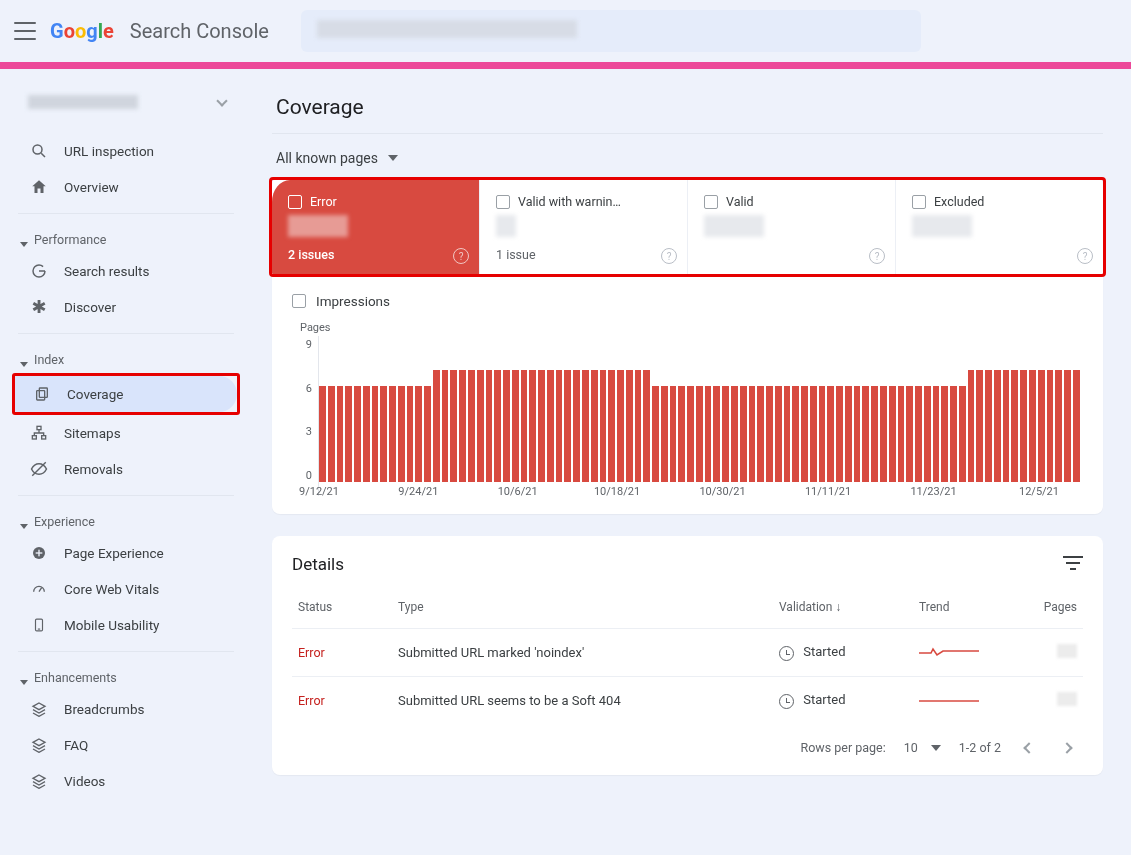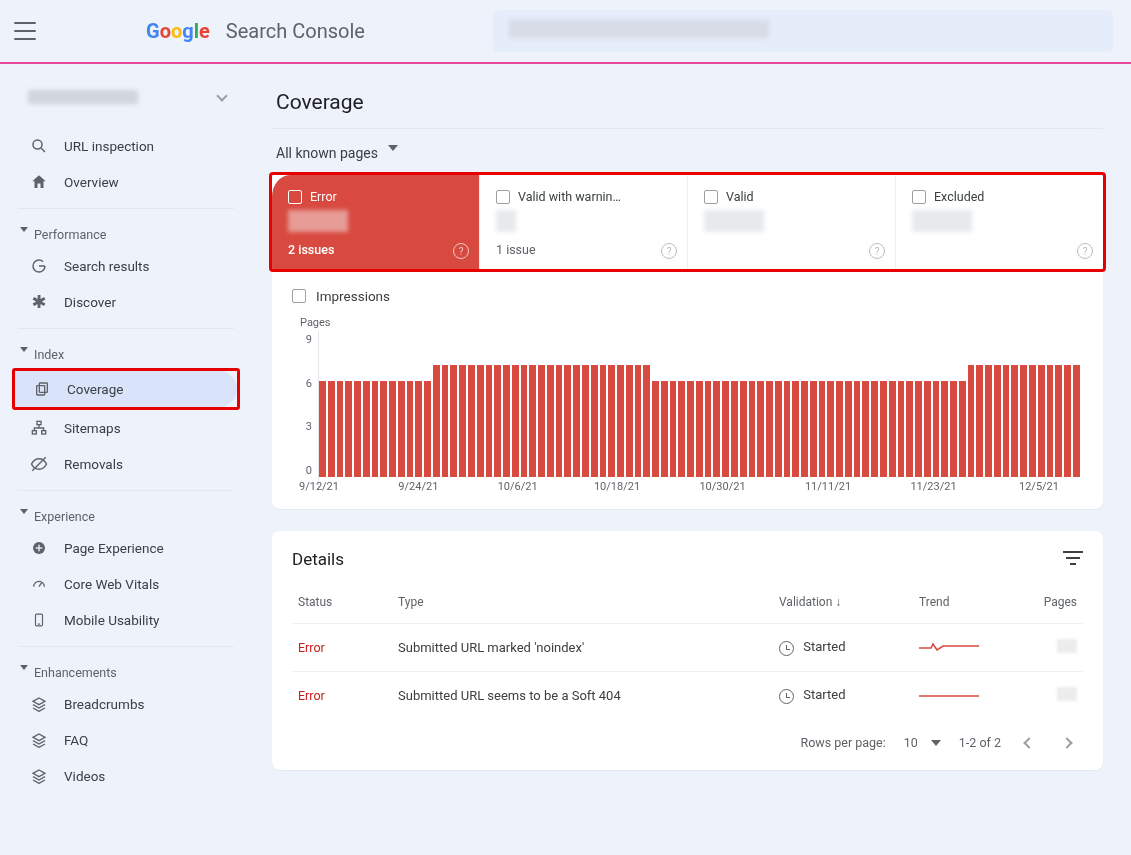--- a/index.html
+++ b/index.html
@@ -8,22 +8,21 @@
     font-family: Roboto, "Helvetica Neue", Arial, sans-serif;
     background: #eef2fb;
     color: #3c4043;
     font-size: 14px;
   }
   
   .topbar {
     display: flex; align-items: center; gap: 14px;
     padding: 10px 18px 10px 14px;
     background: #eef2fb;
-    border-bottom: 2px solid #ec4899;
-    justify-content: space-between;
+    border-bottom: 7px solid #ec4899;
   }
   .hamburger { width: 22px; height: 18px; display: flex; flex-direction: column; justify-content: space-between; cursor: pointer;}
   .hamburger span { height: 2px; background: #5f6368; border-radius: 1px;}
   .logo { display: flex; align-items: baseline; gap: 4px; font-size: 20px; letter-spacing: 0; }
   .g-blue{color:#4285F4;} .g-red{color:#EA4335;} .g-yellow{color:#FBBC05;} .g-green{color:#34A853;}
   .logo-rest { color:#5f6368; font-weight: 400; margin-left: 12px;}
   .searchbar {
     flex: 0 0 620px;
     height: 42px;
     margin-left: 18px;
@@ -34,40 +33,40 @@
   
   .wrap { display: flex; }
   .sidebar { width: 252px; padding: 14px 6px 20px 6px; }
   .property {
     margin: 0 8px 10px 8px; height: 40px; border-radius: 6px;
     background:#eef2fb; position: relative;
   }
   .property .blur{ position:absolute; left:14px; top:12px; width:110px; height:14px; background:#d0d5de; filter:blur(2px);}
   .property .chev{ position:absolute; right:12px; top:14px; }
   .nav-group-title {
-    display:flex; align-items:flex-start; gap:6px;
+    display:flex; align-items:flex-end; gap:6px;
     padding: 10px 14px 6px 14px; color:#5f6368; font-size:12.5px;
   }
   .tri { width:0; height:0; border-left:4px solid transparent; border-right:4px solid transparent; border-top:5px solid #5f6368;}
   .nav-item {
     display:flex; align-items:center; gap:16px;
     padding: 9px 12px 9px 18px; margin: 0 6px; border-radius: 0 18px 18px 0;
     cursor:pointer; color:#3c4043; font-size: 13.5px;
   }
   .nav-item.selected { background:#d9e4fb; }
   .nav-icon { width: 18px; height:18px; display:flex; align-items:center; justify-content:center; color:#5f6368;}
   .highlight-box { border: 3px solid #e60000; border-radius:3px; padding:0; margin: 0 6px;}
   .highlight-box .nav-item{margin:0;}
   .divider { height:1px; background:#e1e6ef; margin: 8px 12px;}
 
   
   .main { flex:1; padding: 20px 28px 20px 20px; }
   .page-title { font-size: 21px; color:#202124; margin: 6px 0 4px 4px;}
   .hr { height:1px; background:#e1e6ef; margin: 14px 0 16px 0;}
-  .filter-row { display:flex; align-items:flex-start; gap:10px; margin-left:4px; margin-bottom: 14px; color:#3c4043;}
+  .filter-row { display:flex; align-items:center; gap:10px; margin-left:4px; margin-bottom: 14px; color:#3c4043;}
   .down-caret{ width:0; height:0; border-left:5px solid transparent; border-right:5px solid transparent; border-top:6px solid #5f6368;}
 
   .card { background:#fff; border-radius: 8px; box-shadow: 0 1px 1px rgba(0,0,0,0.04); padding: 0; }
   .card.chartcard{ padding: 0 0 14px 0;}
   .tabs-outer{ border:3px solid #e60000; border-radius:4px; margin: -3px -3px 0 -3px; overflow:hidden;}
   .tabs{ display:flex; }
   .tab {
     flex:1; padding: 14px 16px 12px 16px; position:relative;
     border-right:1px solid #eceff5;
   }

